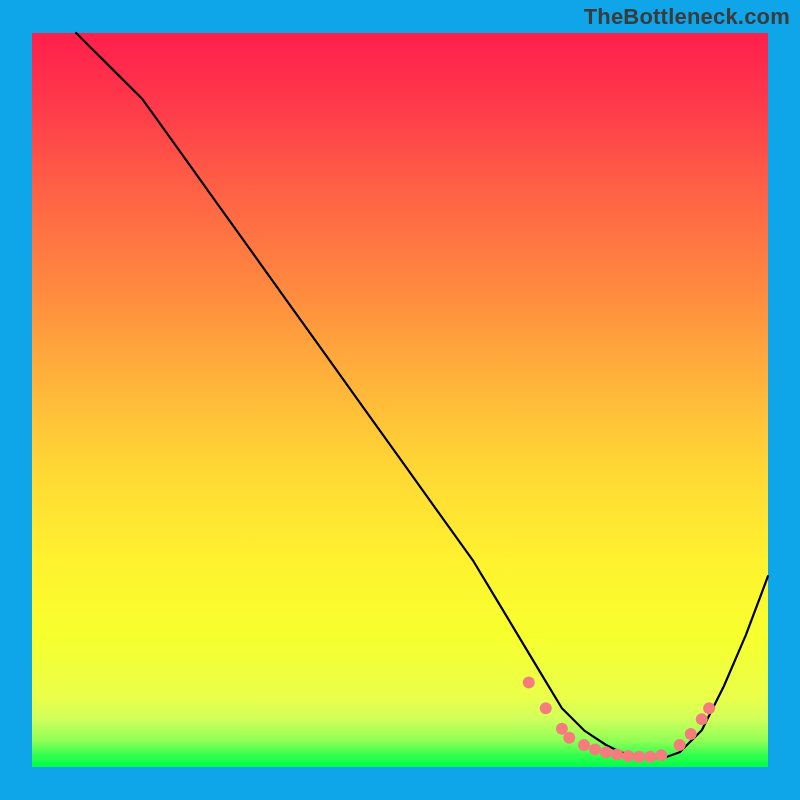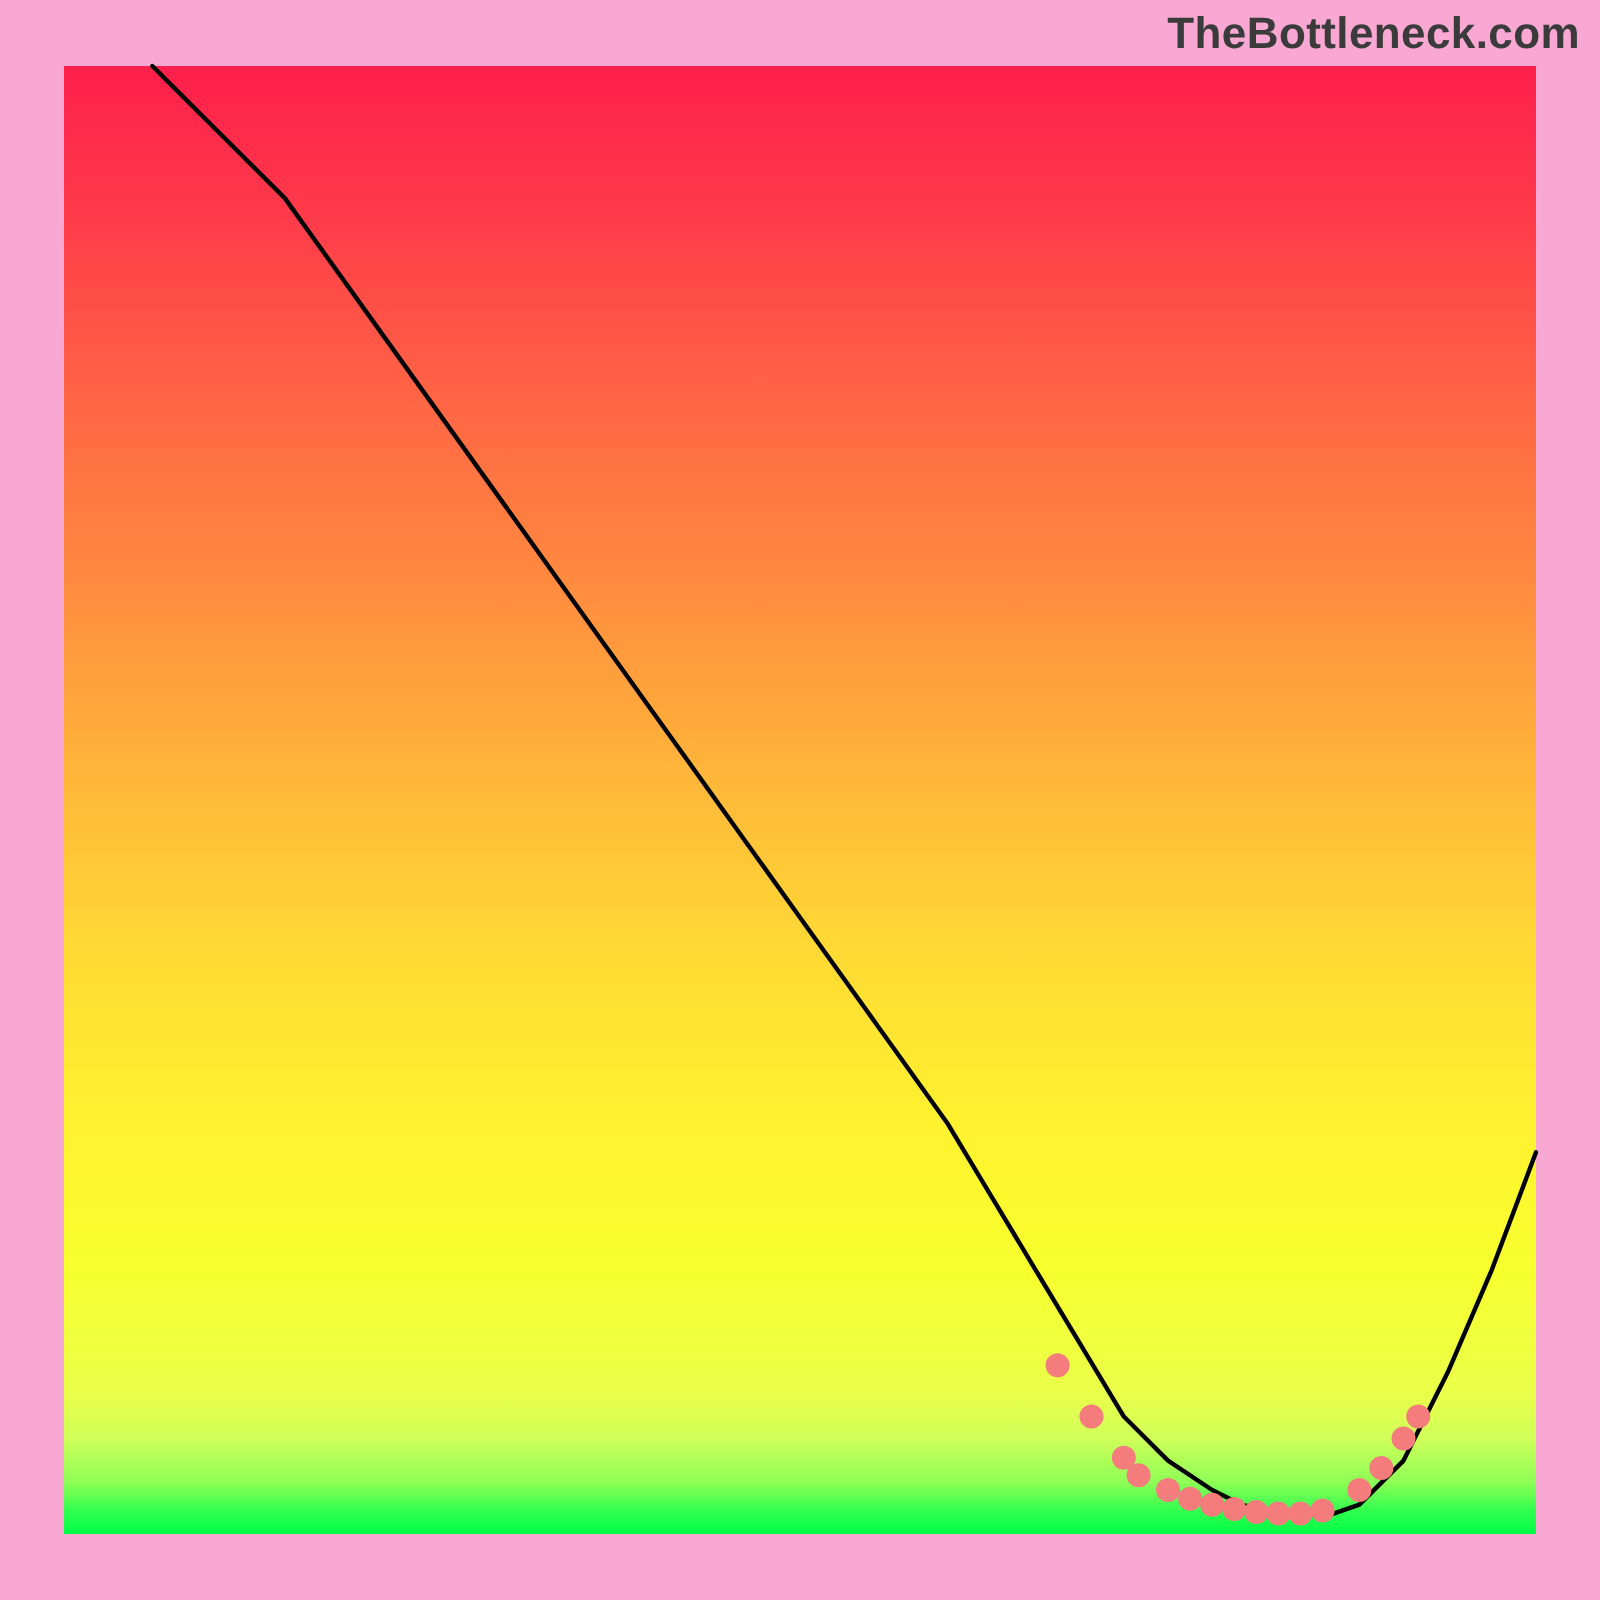--- a/index.html
+++ b/index.html
@@ -7,21 +7,21 @@
   padding: 0;
   width: 800px;
   height: 800px;
   background: #000;
   overflow: hidden;
 }
 .stage {
   position: relative;
   width: 800px;
   height: 800px;
-  background: #f9a8d4;
+  background: #0ea5e9;
 }
 .watermark {
   position: absolute;
   top: 4px;
   right: 10px;
   font-family: Arial, Helvetica, sans-serif;
   font-size: 22px;
   font-weight: 600;
   color: #3b3b3b;
   letter-spacing: 0.2px;

